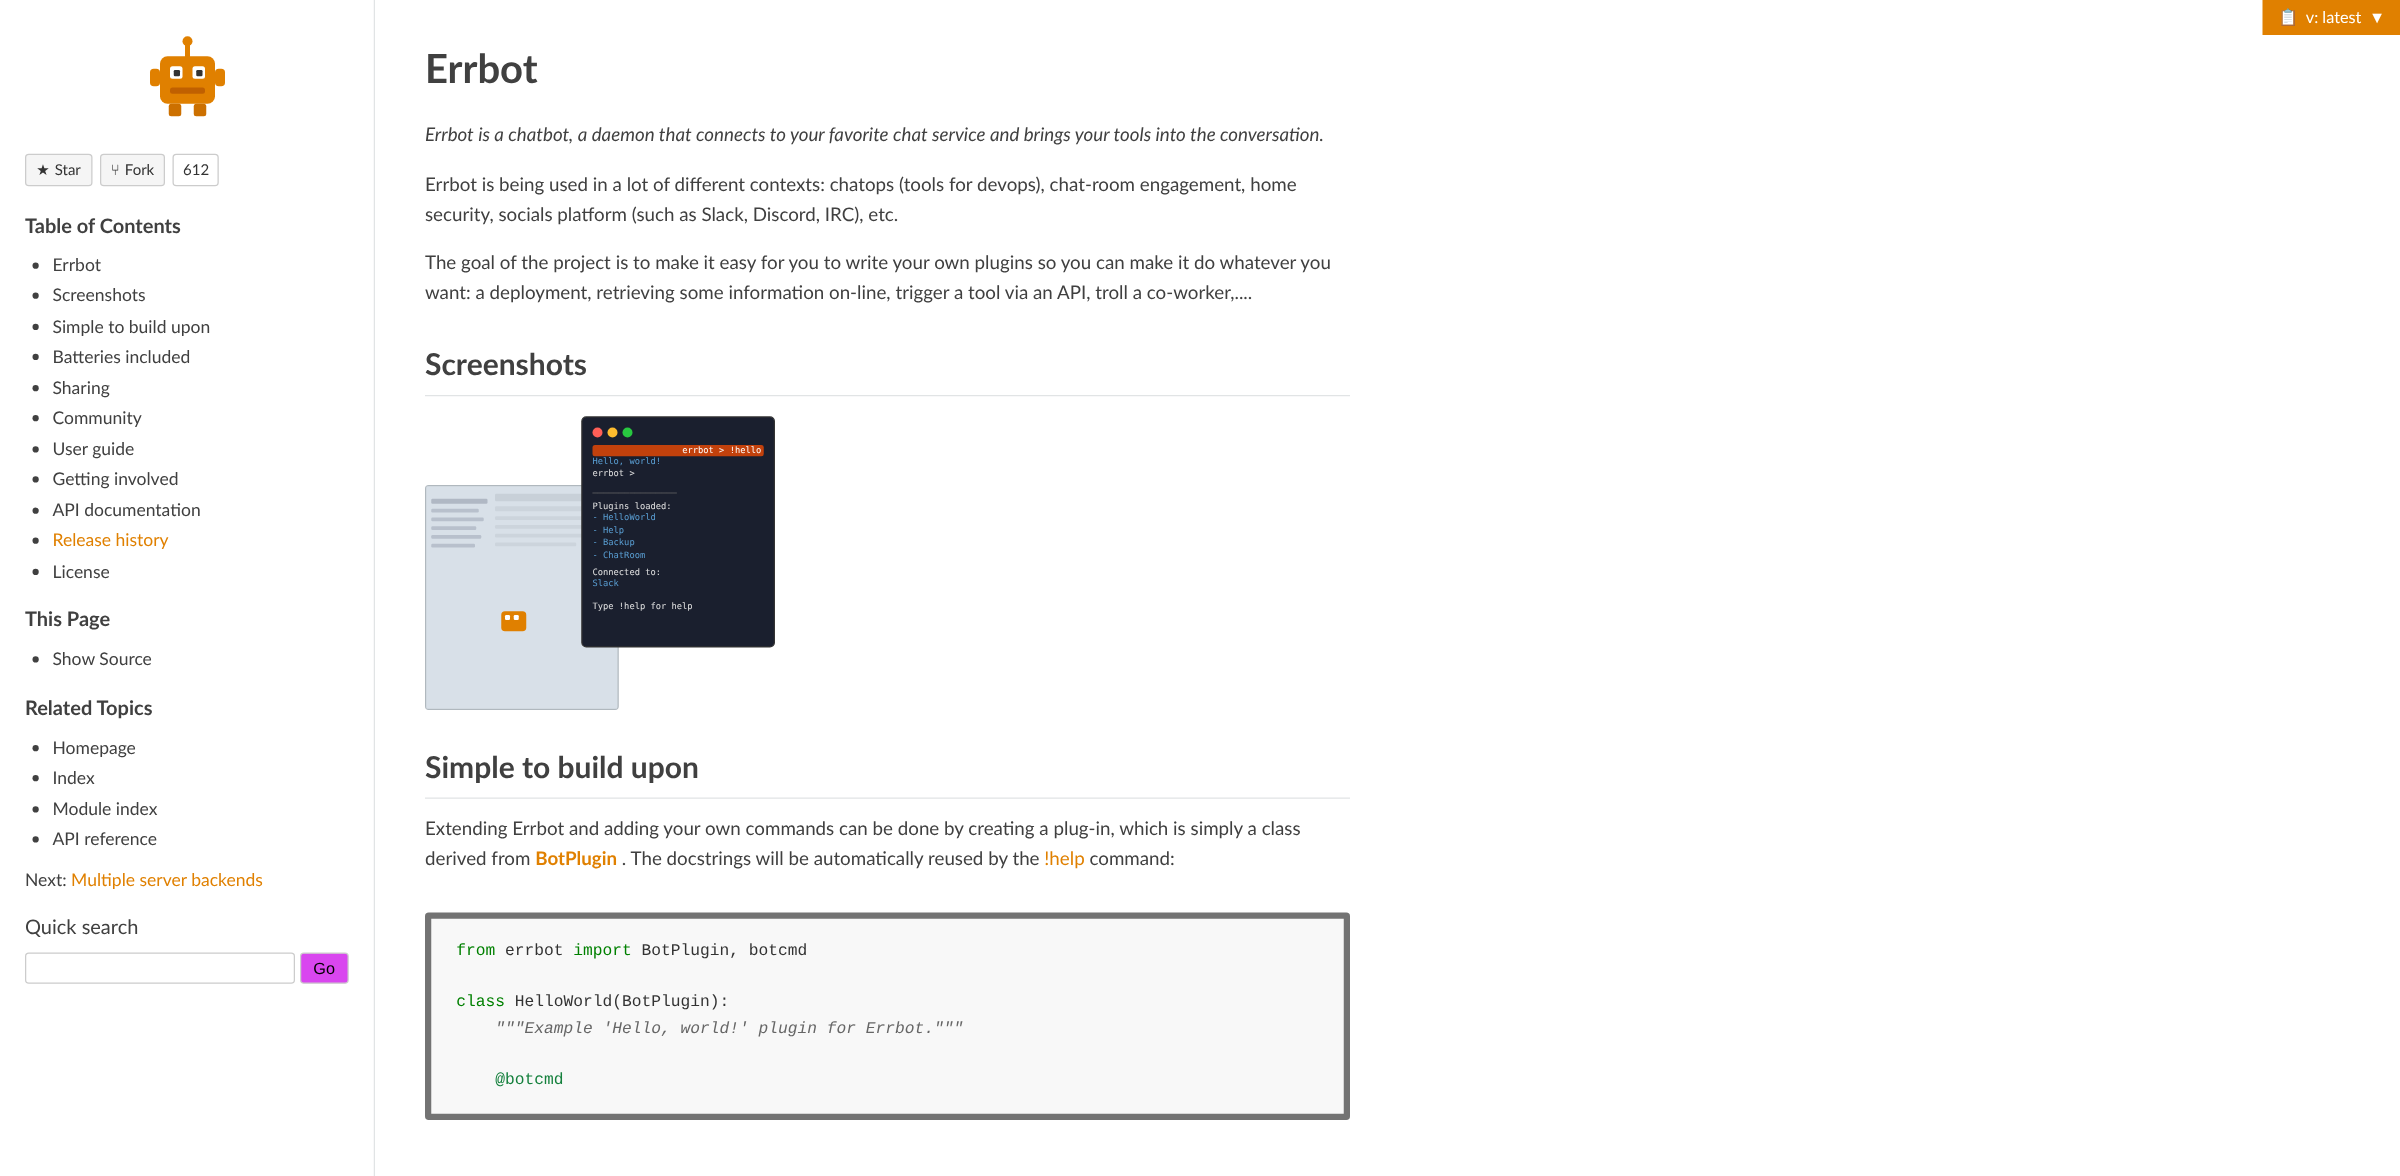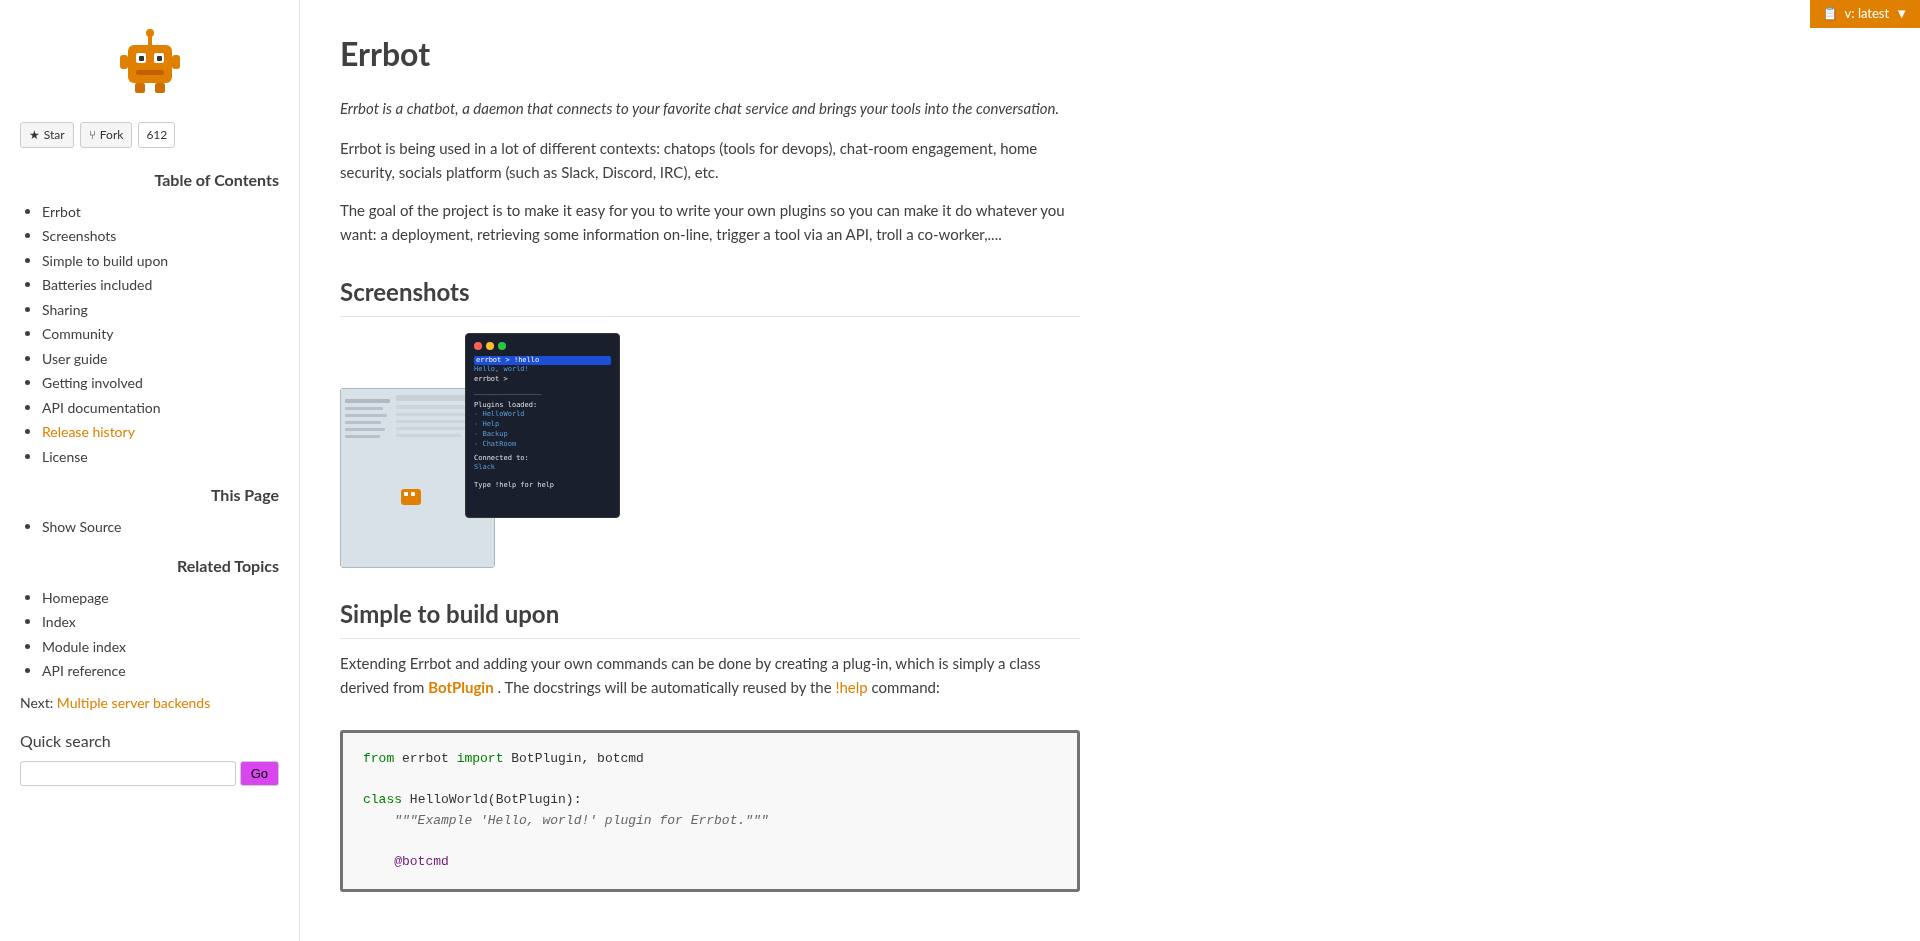--- a/index.html
+++ b/index.html
@@ -87,21 +87,20 @@
       text-align: center;
     }
 
     
     .sidebar-section-title {
       font-size: 16px;
       font-weight: bold;
       color: #404040;
       margin-bottom: 8px;
       margin-top: 16px;
-      text-align: right;
     }
 
     .sidebar-list {
       list-style: disc;
       padding-left: 22px;
       margin-bottom: 10px;
     }
 
     .sidebar-list li {
       margin-bottom: 2px;
@@ -251,58 +250,59 @@
     .dot-green { background: #28c840; }
 
     .terminal-lines {
       font-size: 7px;
       color: #8a8f9a;
       line-height: 1.4;
       font-family: monospace;
     }
 
     .terminal-line-highlight {
-      background: #1d4ed8;
+      background: #c2410c;
       color: #fff;
       padding: 0 2px;
       display: block;
       border-radius: 2px;
+      text-align: right;
     }
 
     .terminal-line-blue { color: #5a9fd4; display: block; }
     .terminal-line-white { color: #e0e0e0; display: block; }
 
     
     h2.section-simple {
       font-size: 24px;
       font-weight: bold;
       color: #404040;
       margin-top: 28px;
       margin-bottom: 12px;
       border-bottom: 1px solid #e1e4e5;
       padding-bottom: 6px;
     }
 
     .code-block {
       background: #f8f8f8;
-      border: 3px solid #737373;
+      border: 5px solid #737373;
       border-radius: 3px;
       padding: 16px 20px;
       font-family: "Courier New", Courier, monospace;
       font-size: 13px;
       line-height: 1.6;
       margin-top: 31px;
       overflow-x: auto;
     }
 
     .code-keyword { color: #008000; font-weight: normal; }
     .code-classword { color: #008000; }
     .code-normal { color: #333; }
     .code-string { color: #666; font-style: italic; }
-    .code-decorator { color: #701a75; }
+    .code-decorator { color: #15803d; }
 
     .content-para a {
       color: #e08000;
       text-decoration: none;
     }
   </style>
 </head>
 <body>
 
 <div id="version-badge">

